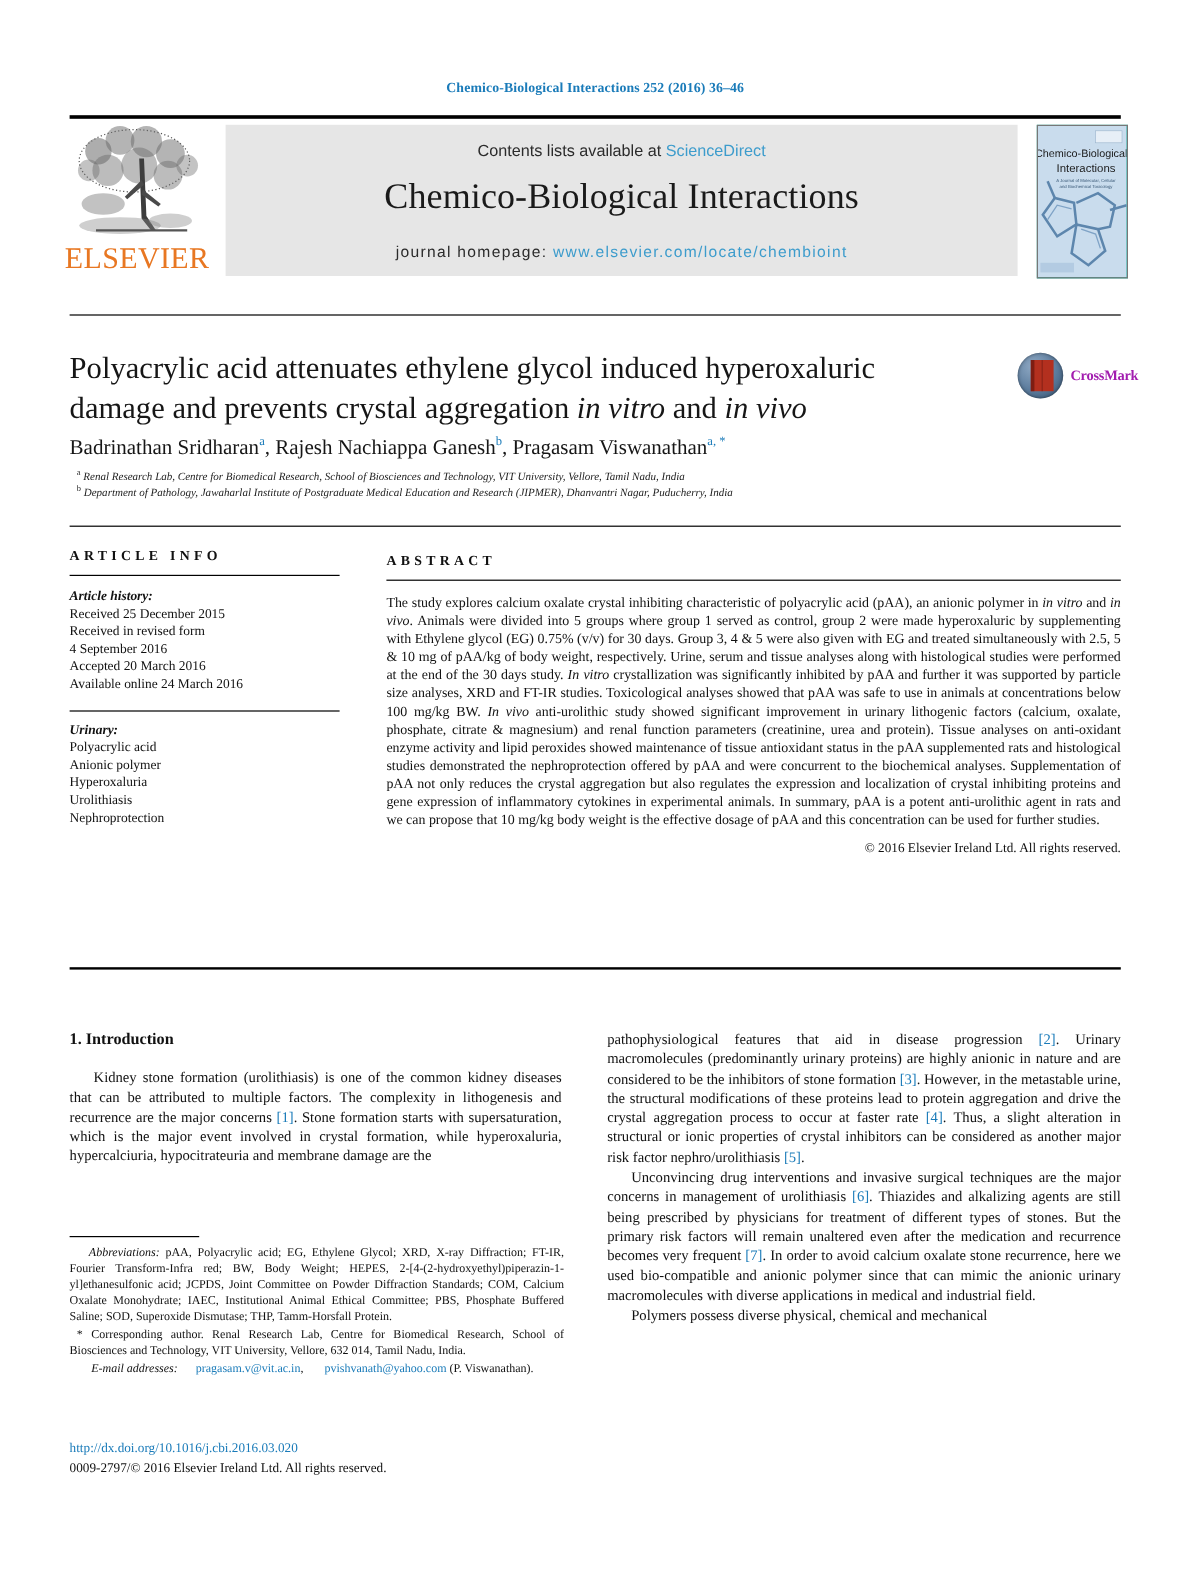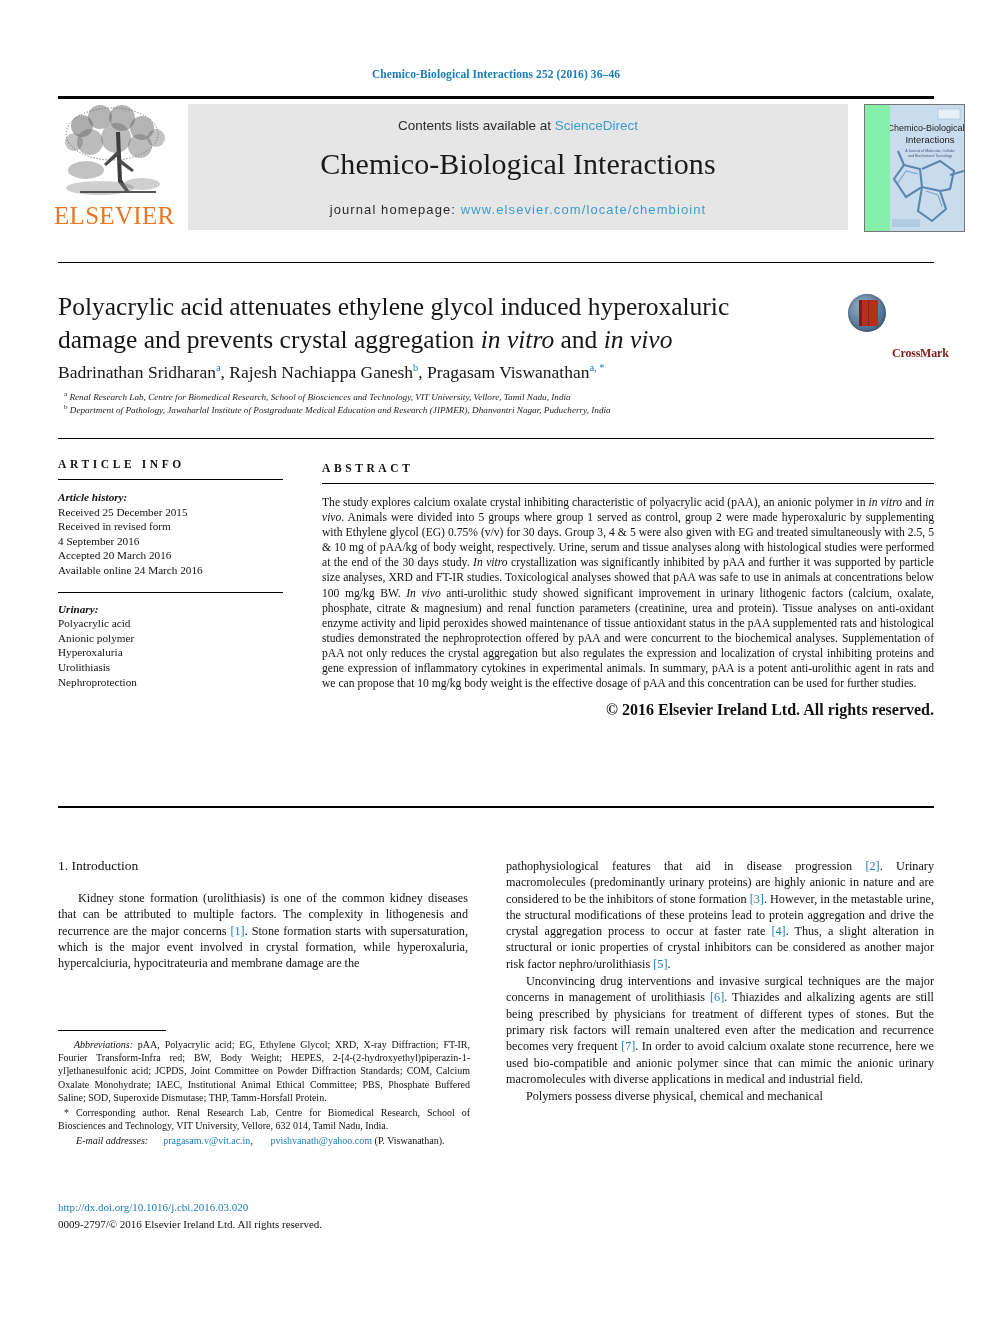--- a/index.html
+++ b/index.html
@@ -109,23 +109,22 @@
     letter-spacing: 1.1px;
   }
   .homepage-line .url {
     color: #3d9ccc;
   }
   .cover-thumb {
     position: absolute;
     left: 806px; top: 4px;
     width: 74px; height: 126px;
     border: 1px solid #777;
-    background: #86efac;
+    background: #14b8a6;
     overflow: hidden;
-    padding-left: 25px;
   }
 
   
   .title-rule {
     position: absolute;
     left: 58px; top: 262px;
     width: 876px; height: 1px;
     background: #000;
   }
   .article-title {
@@ -165,23 +164,22 @@
     left: 6px; top: 0;
     width: 1px; height: 26px;
     background: #8d2417;
   }
   .cm-text {
     position: absolute;
     left: 44px; top: 12px;
     font-family: "Liberation Serif", serif;
     font-size: 12px;
     font-weight: bold;
-    color: #7f1d1d;
+    color: #a21caf;
     letter-spacing: -.2px;
-    margin-top: 40px;
   }
 
   .authors {
     position: absolute;
     left: 58px; top: 362px;
     width: 780px;
     font-size: 17.5px;
     color: #161616;
   }
   .sup {
@@ -260,22 +258,22 @@
     margin-top: 11px;
     font-size: 11.6px;
     line-height: 15.1px;
     text-align: justify;
     color: #111;
   }
   .abs-body .it { font-style: italic; }
   .abs-copy {
     margin-top: 10px;
     text-align: right;
-    font-size: 16px;
-    font-weight: 700;
+    font-size: 11px;
+    font-weight: 400;
     color: #111;
   }
 
   .rule-after-abs {
     position: absolute;
     left: 58px; top: 806px;
     width: 876px; height: 2px;
     background: #000;
   }
 
@@ -285,21 +283,21 @@
     left: 58px; top: 858px;
     width: 410px;
   }
   .body-right {
     position: absolute;
     left: 506px; top: 858px;
     width: 428px;
   }
   .sec-title {
     font-size: 13.5px;
-    font-weight: normal;
+    font-weight: bold;
     color: #111;
     margin: 0 0 16px 0;
   }
   .para {
     font-size: 12.2px;
     line-height: 16.3px;
     text-align: justify;
     text-indent: 20px;
     color: #111;
     margin: 0 0 1px 0;

